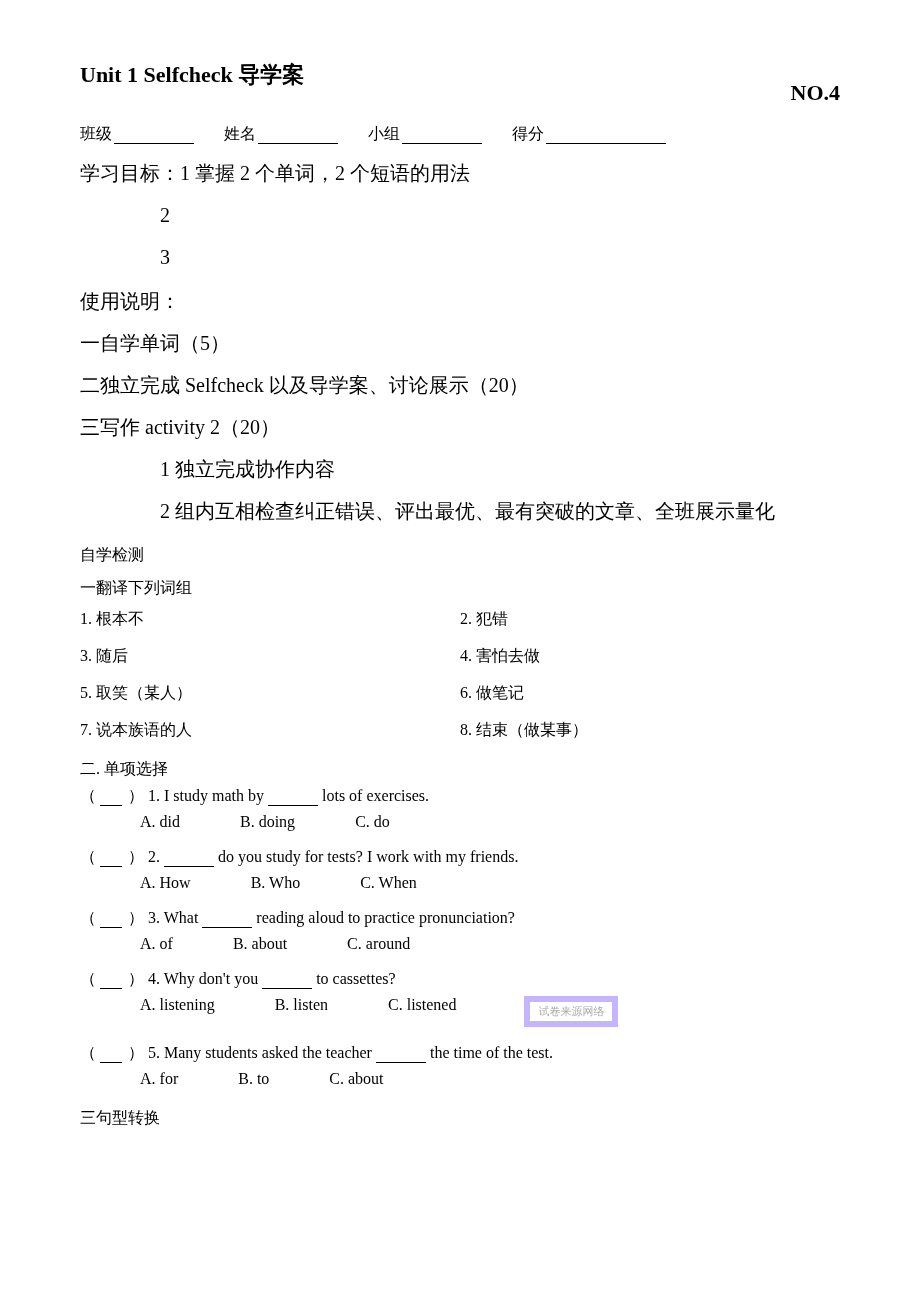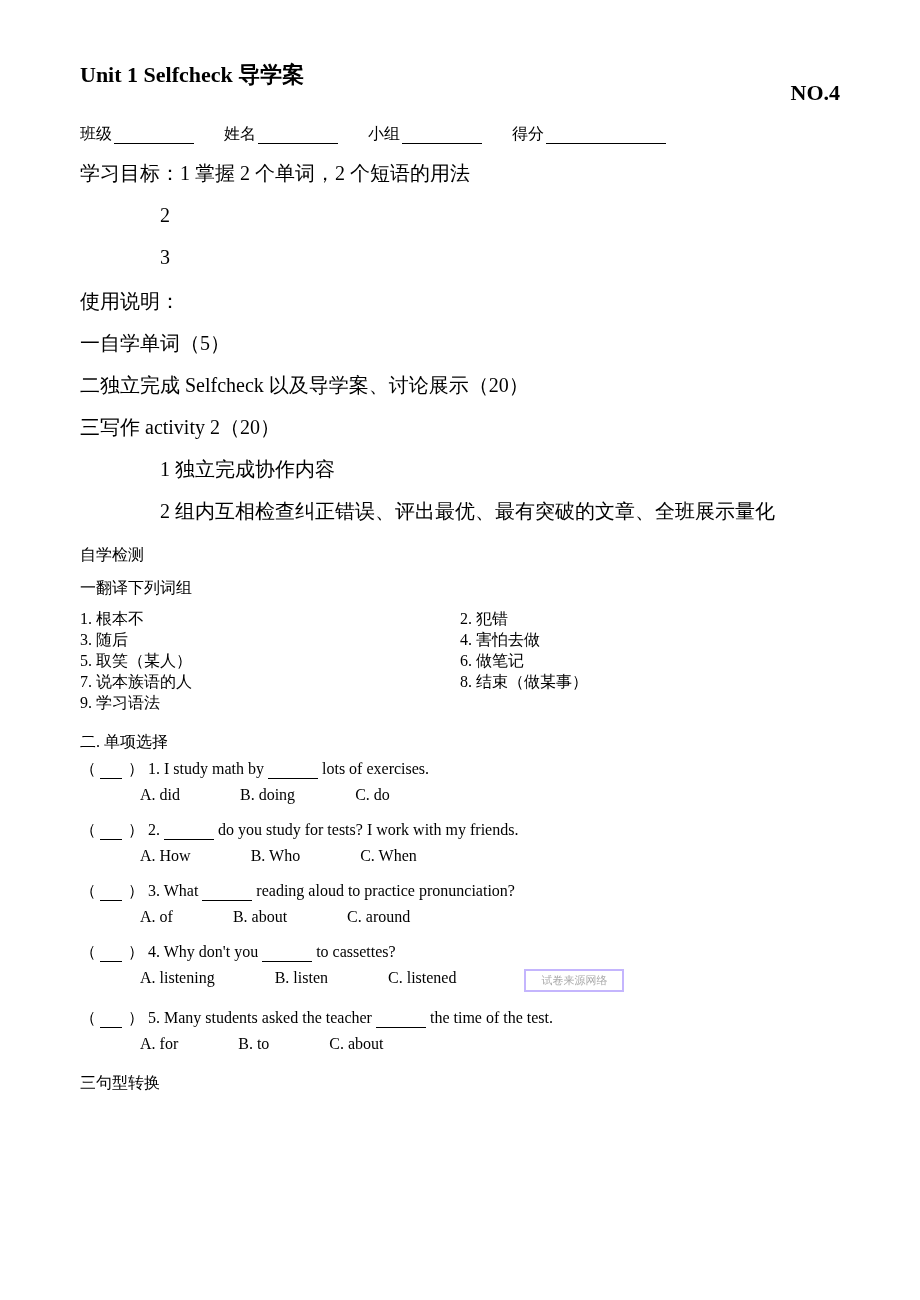--- a/index.html
+++ b/index.html
@@ -66,20 +66,21 @@
       font-size: 16px;
     }
     .vocab-section-title {
       margin-top: 12px;
       margin-bottom: 10px;
       font-size: 16px;
     }
     .vocab-grid {
       display: grid;
       grid-template-columns: 1fr 1fr;
+      row-gap: 16px;
       margin-bottom: 10px;
     }
     .vocab-item {
       font-size: 16px;
     }
     .section-header {
       margin-top: 18px;
       margin-bottom: 6px;
       font-size: 16px;
       font-weight: normal;
@@ -107,22 +108,22 @@
       padding-left: 60px;
       font-size: 16px;
     }
     .blank {
       display: inline-block;
       border-bottom: 1px solid #000;
       min-width: 50px;
     }
     .stamp {
       display: inline-block;
-      border: 2px solid #c4b5fd;
-      padding: 2px 15px;
+      border: 6px solid #c4b5fd;
+      padding: 2px 8px;
       font-size: 11px;
       color: #aaa;
       margin-left: 8px;
       vertical-align: middle;
     }
     .section-三 {
       margin-top: 20px;
       font-size: 16px;
     }
   </style>
@@ -193,21 +194,20 @@
 
   <div class="vocab-item">3.  随后</div>
   <div class="vocab-item">4.  害怕去做</div>
 
   <div class="vocab-item">5.  取笑（某人）</div>
   <div class="vocab-item">6.  做笔记</div>
 
   <div class="vocab-item">7.  说本族语的人</div>
   <div class="vocab-item">8.  结束（做某事）</div>
 
-  <div class="vocab-item">9.  学习语法</div>
 </div>
 
 <div class="section-header">二.  单项选择</div>
 
 <div class="question-block">
   <div class="question-line">
     <span>（</span>
     <span class="paren">&nbsp;</span>
     <span>）</span>
     <span>1. I study math by</span>

